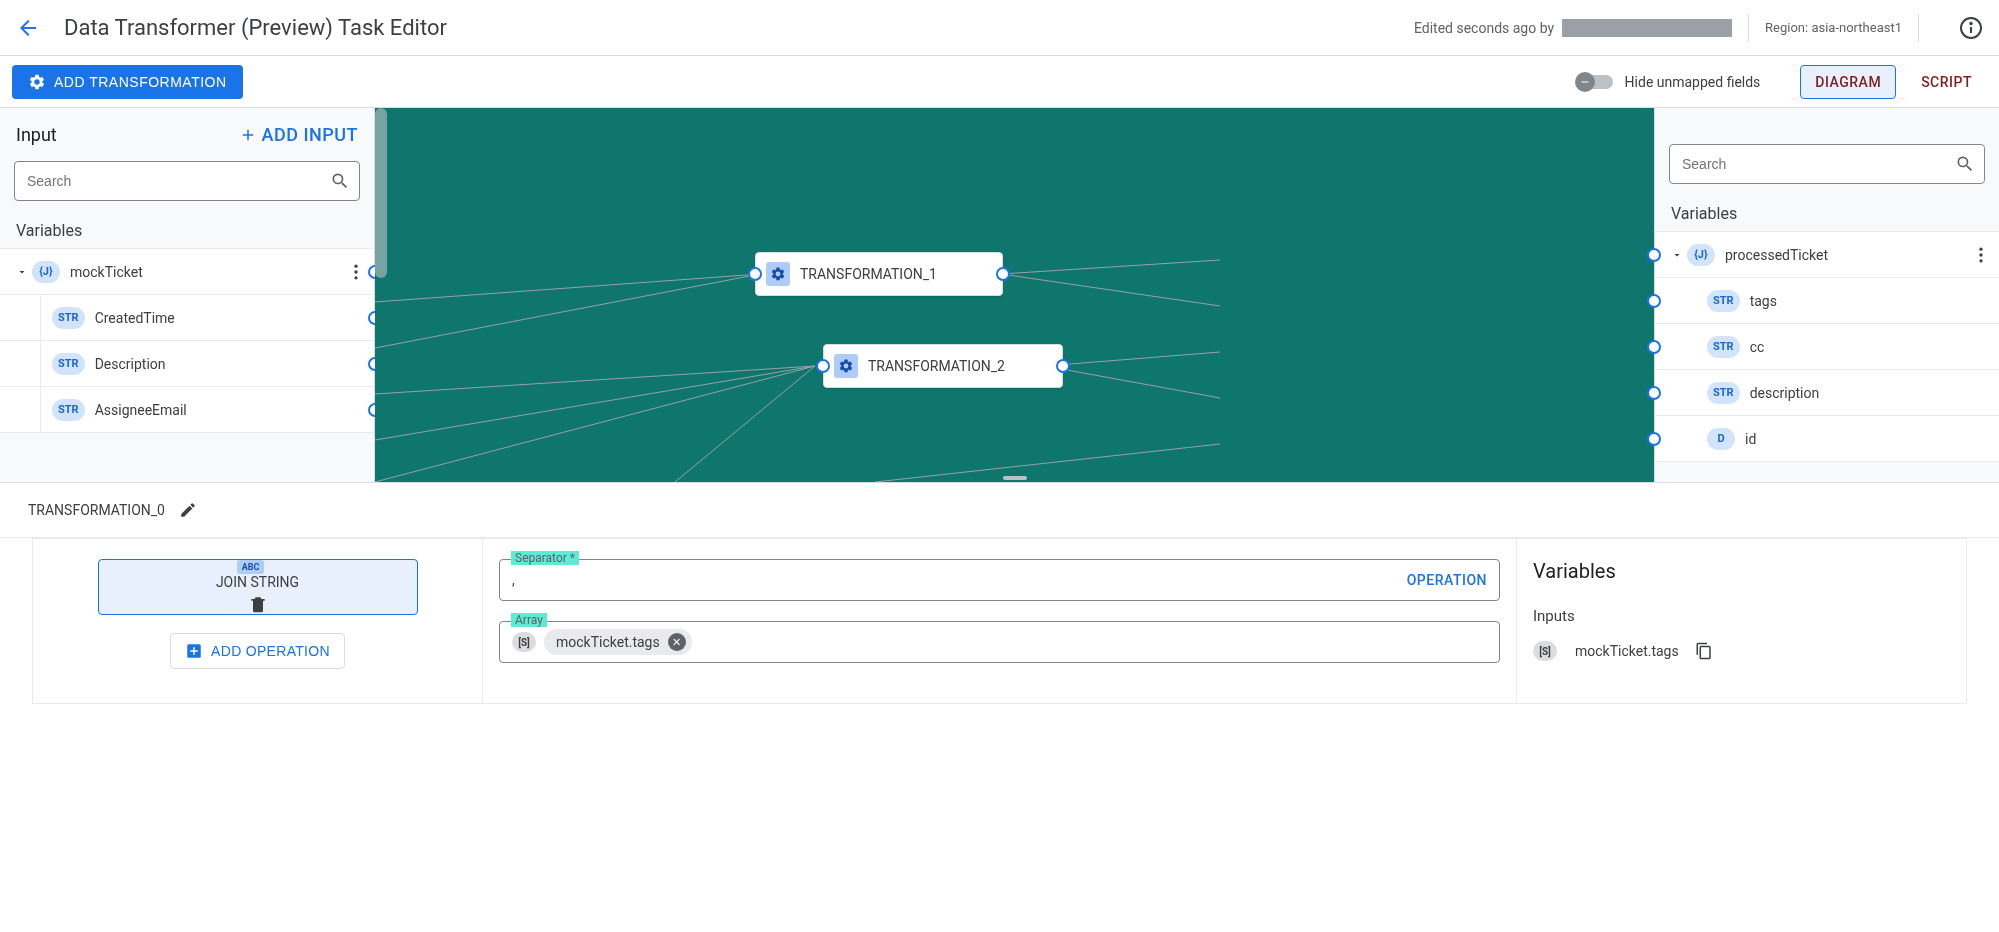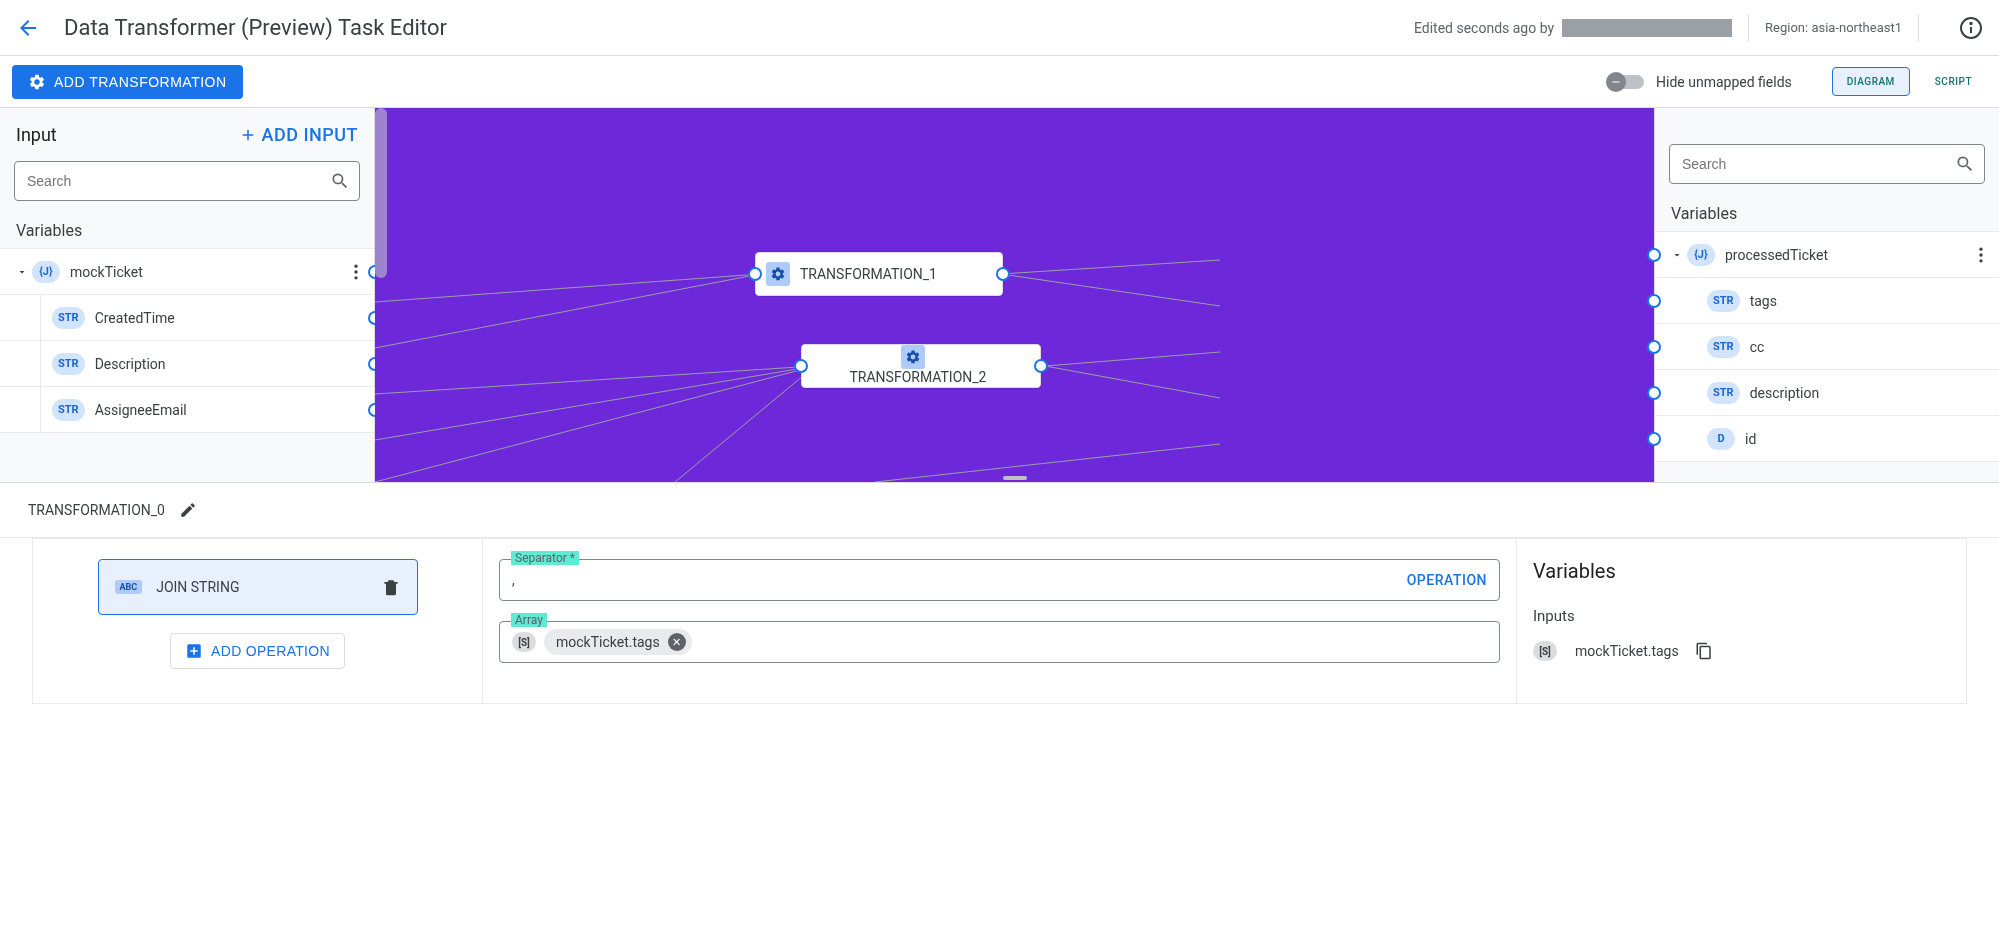--- a/index.html
+++ b/index.html
@@ -19,29 +19,29 @@
 
 .toolbar { display: flex; align-items: center; height: 52px; padding: 0 12px; border-bottom: 1px solid #dadce0; }
 .add-transform-btn { display: inline-flex; align-items: center; background: #1a73e8; color: #fff; border: none; border-radius: 4px; padding: 8px 16px; font-size: 14px; font-weight: 500; cursor: pointer; letter-spacing: 0.5px; }
 .add-transform-btn svg { margin-right: 8px; }
 .toolbar-spacer { flex: 1; }
 .toggle-group { display: flex; align-items: center; margin-right: 16px; }
 .toggle-track { width: 36px; height: 14px; background: #bdc1c6; border-radius: 7px; position: relative; margin-right: 12px; cursor: pointer; }
 .toggle-thumb { width: 20px; height: 20px; background: #80868b; border-radius: 50%; position: absolute; left: -2px; top: -3px; display: flex; align-items: center; justify-content: center; color: #fff; }
 .toggle-label { font-size: 14px; color: #3c4043; }
 .view-tabs { display: flex; margin-left: 24px; gap: 10px; }
-.view-tab { padding: 8px 14px; border: 1px solid transparent; border-radius: 4px; font-size: 10px; font-weight: 500; cursor: pointer; color: #0f766e; letter-spacing: 0.5px; }
+.view-tab { padding: 8px 14px; border: 1px solid transparent; border-radius: 4px; font-size: 14px; font-weight: 500; cursor: pointer; color: #7f1d1d; letter-spacing: 0.5px; }
 .view-tab.active { border-color: #1a73e8; background: #e8f0fe; }
 
 
 .main { display: flex; height: 374px; position: relative; }
 .panel { background: #f8f9fa; display: flex; flex-direction: column; }
 .panel-left { width: 375px; border-right: 1px solid #dadce0; }
 .panel-right { width: 345px; border-left: 1px solid #dadce0; padding-top: 28px; }
-.canvas { flex: 1; position: relative; background: #6d28d9; }
+.canvas { flex: 1; position: relative; background: #0f766e; }
 .scrollbar-stub { position: absolute; left: 0; top: 0; width: 12px; height: 170px; background: #bdc1c6; border-radius: 6px; opacity: 0.6; }
 
 .panel-header { display: flex; align-items: center; justify-content: space-between; padding: 16px 16px 8px 16px; }
 .panel-title { font-size: 18px; font-weight: 400; color: #202124; }
 .add-input-btn { display: inline-flex; align-items: center; color: #1a73e8; font-size: 18px; font-weight: 500; cursor: pointer; letter-spacing: 0.5px; }
 .add-input-btn svg { margin-right: 4px; }
 
 .search-box { margin: 8px 14px; position: relative; }
 .search-input { width: 100%; height: 40px; border: 1px solid #80868b; border-radius: 4px; padding: 0 40px 0 12px; font-size: 14px; background: #fff; }
 .search-icon { position: absolute; right: 10px; top: 50%; transform: translateY(-50%); color: #5f6368; width: 20px; height: 20px; }
@@ -79,21 +79,21 @@
 .bottom-header { display: flex; align-items: center; padding: 18px 28px; gap: 14px; }
 .bottom-title { font-size: 14px; color: #3c4043; }
 .pencil-icon { width: 18px; height: 18px; cursor: pointer; }
 
 .bottom-cols { display: flex; padding: 0 32px 20px 32px; gap: 0; border-top: 1px solid #e8eaed; }
 .bottom-col { padding: 20px 16px; }
 .col-left { width: 450px; border: 1px solid #e8eaed; border-right: none; display: flex; flex-direction: column; align-items: center; }
 .col-mid { flex: 1; border: 1px solid #e8eaed; }
 .col-right { width: 450px; border: 1px solid #e8eaed; border-left: none; }
 
-.op-chip { width: 320px; height: 56px; border: 1px solid #1a73e8; background: #e8f0fe; border-radius: 4px; display: flex; align-items: center; padding: 0 16px; margin-bottom: 18px; }
+.op-chip { width: 320px; height: 56px; border: 1px solid #1a73e8; background: #e8f0fe; border-radius: 4px; display: flex; align-items: center; padding: 0 16px; margin-bottom: 18px; flex-direction: column; }
 .op-type-badge { background: #aecbfa; color: #174ea6; font-size: 9px; font-weight: 700; padding: 2px 5px; border-radius: 3px; margin-right: 14px; }
 .op-chip-label { flex: 1; font-size: 14px; }
 .delete-icon { width: 20px; height: 20px; cursor: pointer; }
 
 .add-op-btn { display: inline-flex; align-items: center; padding: 8px 14px; border: 1px solid #dadce0; border-radius: 4px; color: #1a73e8; font-size: 14px; font-weight: 500; cursor: pointer; background: #fff; letter-spacing: 0.3px; }
 .add-op-btn svg { margin-right: 8px; }
 
 .form-field { position: relative; margin-bottom: 20px; }
 .field-outline { border: 1px solid #80868b; border-radius: 4px; height: 42px; display: flex; align-items: center; padding: 0 12px; }
 .field-label { position: absolute; top: -8px; left: 12px; background: #5eead4; padding: 0 4px; font-size: 12px; color: #5f6368; }
@@ -235,21 +235,21 @@
     <div class="node" style="left:380px; top:144px; width:248px;">
       <div class="node-icon">
         <svg width="16" height="16" viewBox="0 0 24 24" fill="#174ea6">
             <path d="M19.14 12.94c.04-.3.06-.61.06-.94s-.02-.64-.07-.94l2.03-1.58a.49.49 0 0 0 .12-.61l-1.92-3.32a.49.49 0 0 0-.59-.22l-2.39.96c-.5-.38-1.03-.7-1.62-.94l-.36-2.54a.48.48 0 0 0-.48-.41h-3.84a.48.48 0 0 0-.48.41l-.36 2.54c-.59.24-1.13.57-1.62.94l-2.39-.96a.49.49 0 0 0-.59.22L2.72 8.83a.49.49 0 0 0 .12.61l2.03 1.58c-.05.3-.07.63-.07.94s.02.64.07.94l-2.03 1.58a.49.49 0 0 0-.12.61l1.92 3.32c.12.22.37.29.59.22l2.39-.96c.5.38 1.03.7 1.62.94l.36 2.54c.4.24.24.41.48.41h3.84c.24 0 .44-.17.48-.41l.36-2.54c.59-.24 1.13-.56 1.62-.94l2.39.96c.22.08.47 0 .59-.22l1.92-3.32a.49.49 0 0 0-.12-.61l-2.03-1.58zM12 15.6a3.6 3.6 0 1 1 0-7.2 3.6 3.6 0 0 1 0 7.2z"></path>
           </svg>
       </div>
       <span class="node-label">TRANSFORMATION_1</span>
       <div class="port port-in"></div>
       <div class="port port-out"></div>
     </div>
-    <div class="node" style="left:426px; top:236px; width:240px;flex-direction:column;">
+    <div class="node" style="left:448px; top:236px; width:240px;">
       <div class="node-icon">
         <svg width="16" height="16" viewBox="0 0 24 24" fill="#174ea6">
             <path d="M19.14 12.94c.04-.3.06-.61.06-.94s-.02-.64-.07-.94l2.03-1.58a.49.49 0 0 0 .12-.61l-1.92-3.32a.49.49 0 0 0-.59-.22l-2.39.96c-.5-.38-1.03-.7-1.62-.94l-.36-2.54a.48.48 0 0 0-.48-.41h-3.84a.48.48 0 0 0-.48.41l-.36 2.54c-.59.24-1.13.57-1.62.94l-2.39-.96a.49.49 0 0 0-.59.22L2.72 8.83a.49.49 0 0 0 .12.61l2.03 1.58c-.05.3-.07.63-.07.94s.02.64.07.94l-2.03 1.58a.49.49 0 0 0-.12.61l1.92 3.32c.12.22.37.29.59.22l2.39-.96c.5.38 1.03.7 1.62.94l.36 2.54c.4.24.24.41.48.41h3.84c.24 0 .44-.17.48-.41l.36-2.54c.59-.24 1.13-.56 1.62-.94l2.39.96c.22.08.47 0 .59-.22l1.92-3.32a.49.49 0 0 0-.12-.61l-2.03-1.58zM12 15.6a3.6 3.6 0 1 1 0-7.2 3.6 3.6 0 0 1 0 7.2z"></path>
           </svg>
       </div>
       <span class="node-label">TRANSFORMATION_2</span>
       <div class="port port-in"></div>
       <div class="port port-out"></div>
     </div>
     <div class="drag-handle"></div>

